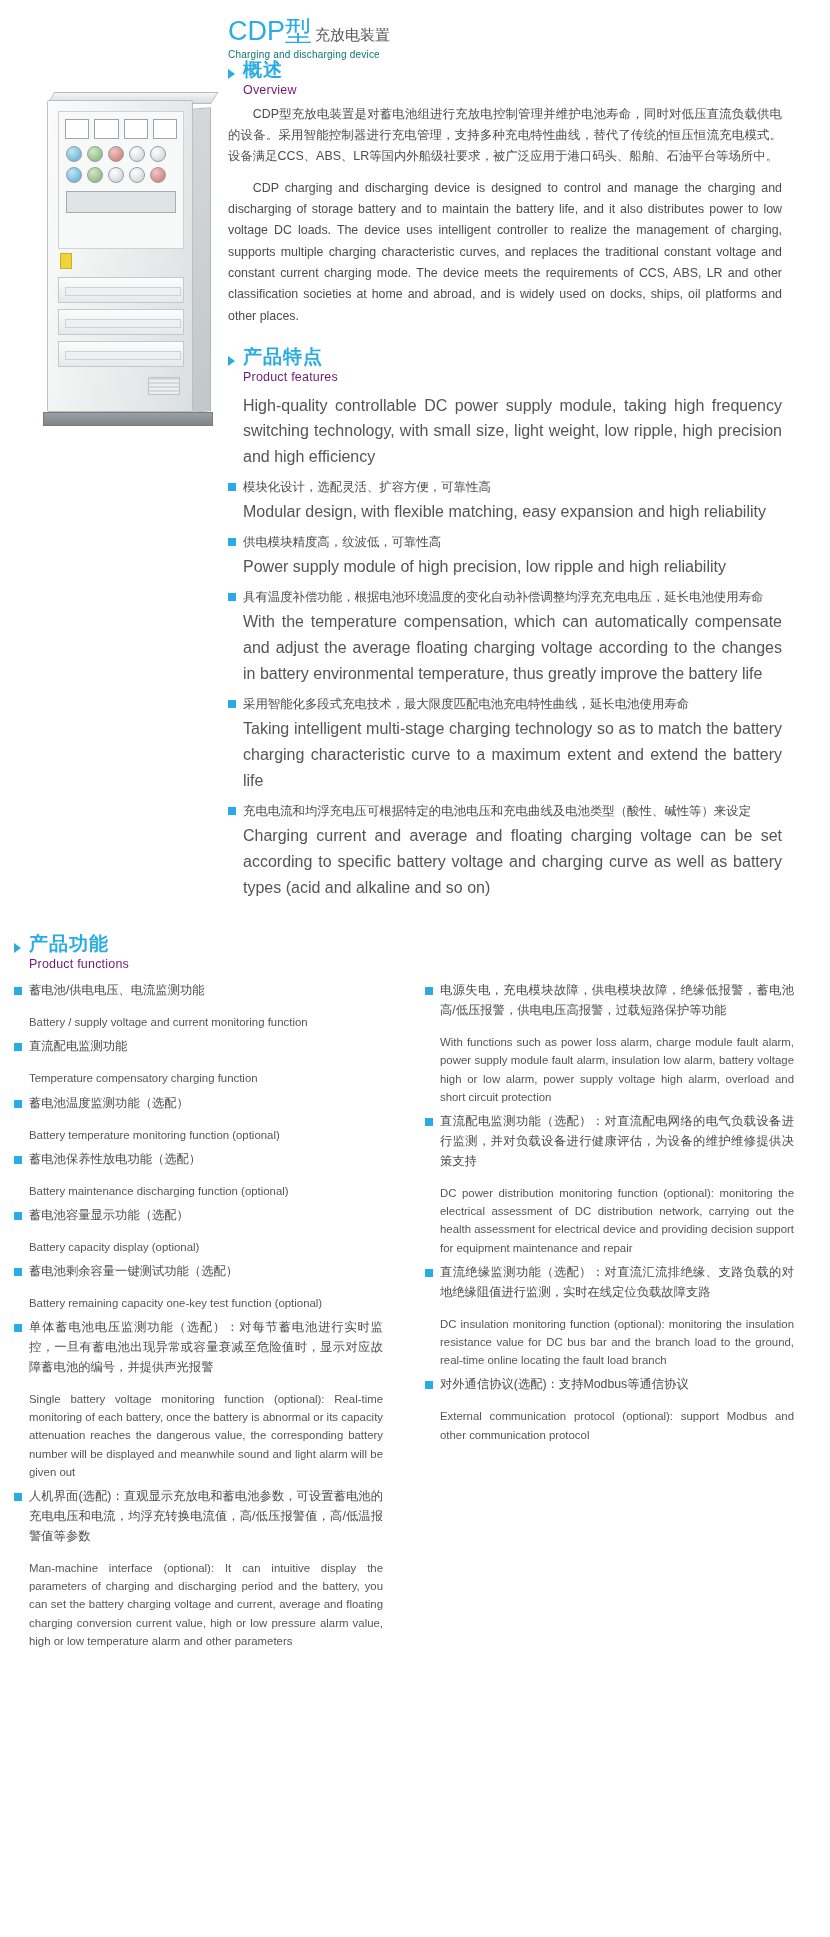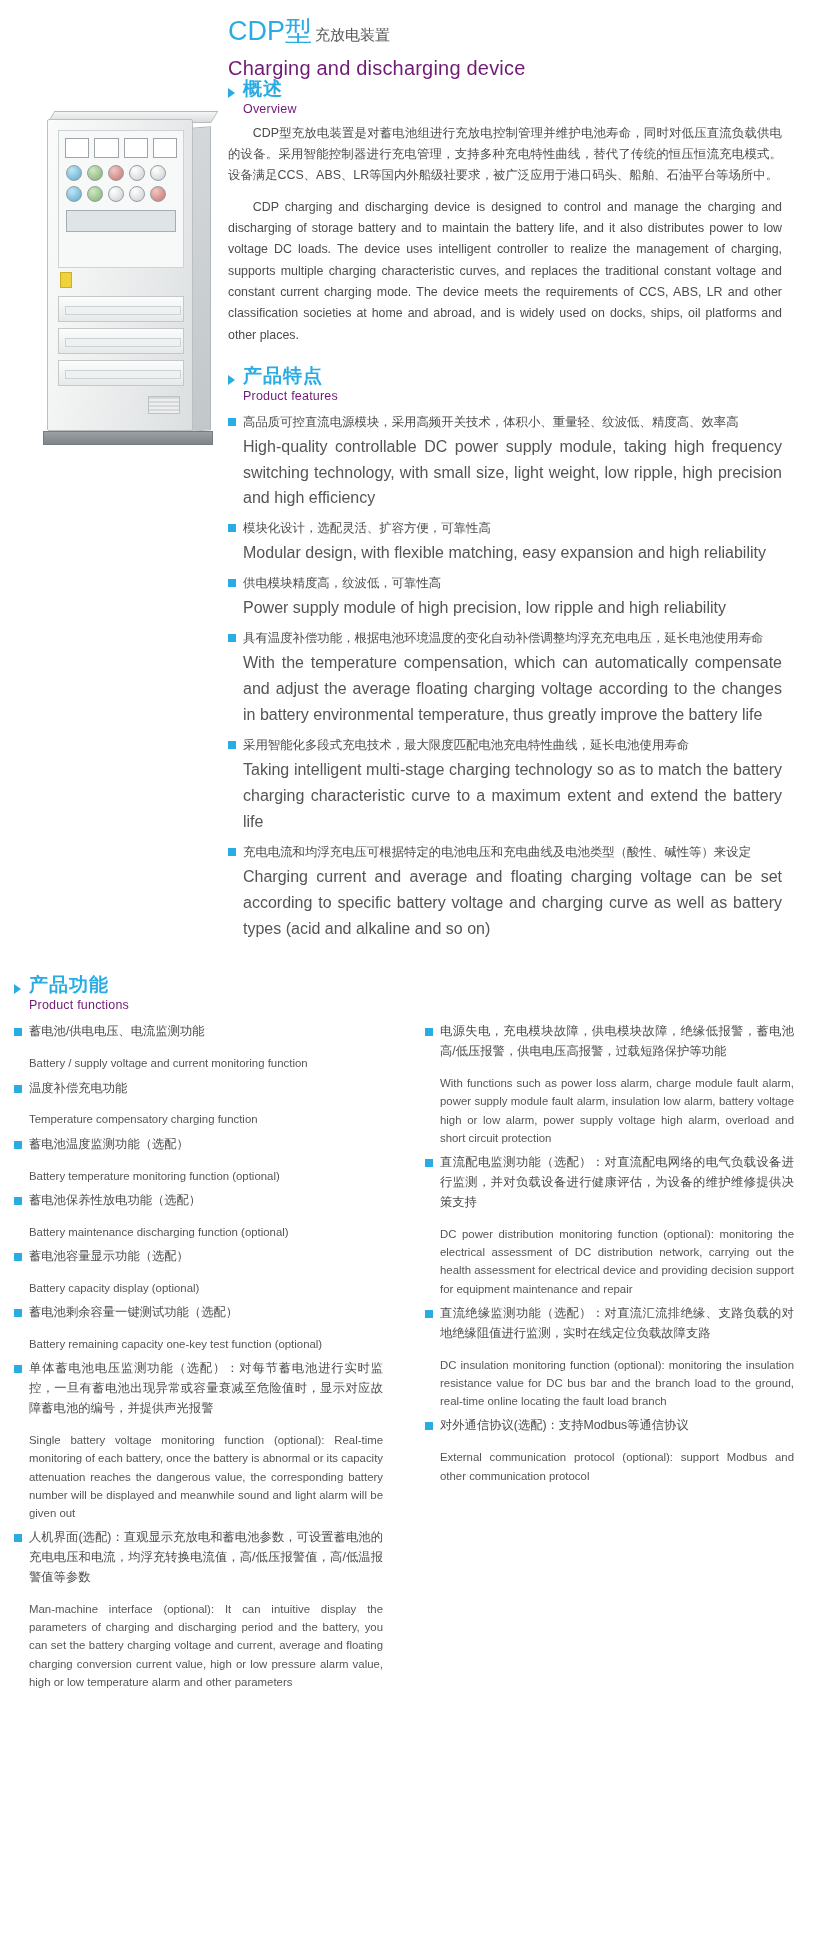--- a/index.html
+++ b/index.html
@@ -35,23 +35,23 @@
     line-height: 1.0;
     white-space: nowrap;
   }
   .title-cn .small {
     font-size: 15px;
     color: #555;
     margin-left: 3px;
     letter-spacing: 0;
   }
   .title-en {
-    font-size: 20px;
-    color: #701a75;
-    margin-top: 12px;
+    font-size: 10px;
+    color: #0f766e;
+    margin-top: 4px;
     line-height: 1.1;
     letter-spacing: 0.2px;
   }
   .title-wrap { display:block; }
 
   
   .top-section {
     display: flex;
     align-items: flex-start;
   }
@@ -340,24 +340,20 @@
       <div class="sec-head" style="margin-top:20px">
         <span class="sec-arrow"></span>
         <span class="sec-titles">
           <span class="sec-cn">产品特点</span>
           <span class="sec-en" style="display:block">Product features</span>
         </span>
       </div>
 
       <div class="feat-list">
         <div class="feat-item">
-          <div class="feat-cn">
-              <span class="bullet"></span>
-              <span class="feat-cn-text">高品质可控直流电源模块，采用高频开关技术，体积小、重量轻、纹波低、精度高、效率高</span>
-            </div>
           <div class="feat-en">High-quality controllable DC power supply module, taking high frequency switching technology, with small size, light weight, low ripple, high precision and high efficiency</div>
         </div>
         <div class="feat-item">
           <div class="feat-cn">
               <span class="bullet"></span>
               <span class="feat-cn-text">模块化设计，选配灵活、扩容方便，可靠性高</span>
             </div>
           <div class="feat-en">Modular design, with flexible matching, easy expansion and high reliability</div>
         </div>
         <div class="feat-item">
@@ -408,21 +404,21 @@
         <div class="func-item">
           <div class="func-cn">
               <span class="bullet"></span>
               <span class="func-cn-text">蓄电池/供电电压、电流监测功能</span>
             </div>
           <div class="func-en">Battery / supply voltage and current monitoring function</div>
         </div>
         <div class="func-item">
           <div class="func-cn">
               <span class="bullet"></span>
-              <span class="func-cn-text">温度补偿充电功能</span>
+              <span class="func-cn-text">直流配电监测功能</span>
             </div>
           <div class="func-en">Temperature compensatory charging function</div>
         </div>
         <div class="func-item">
           <div class="func-cn">
               <span class="bullet"></span>
               <span class="func-cn-text">蓄电池温度监测功能（选配）</span>
             </div>
           <div class="func-en">Battery temperature monitoring function (optional)</div>
         </div>

